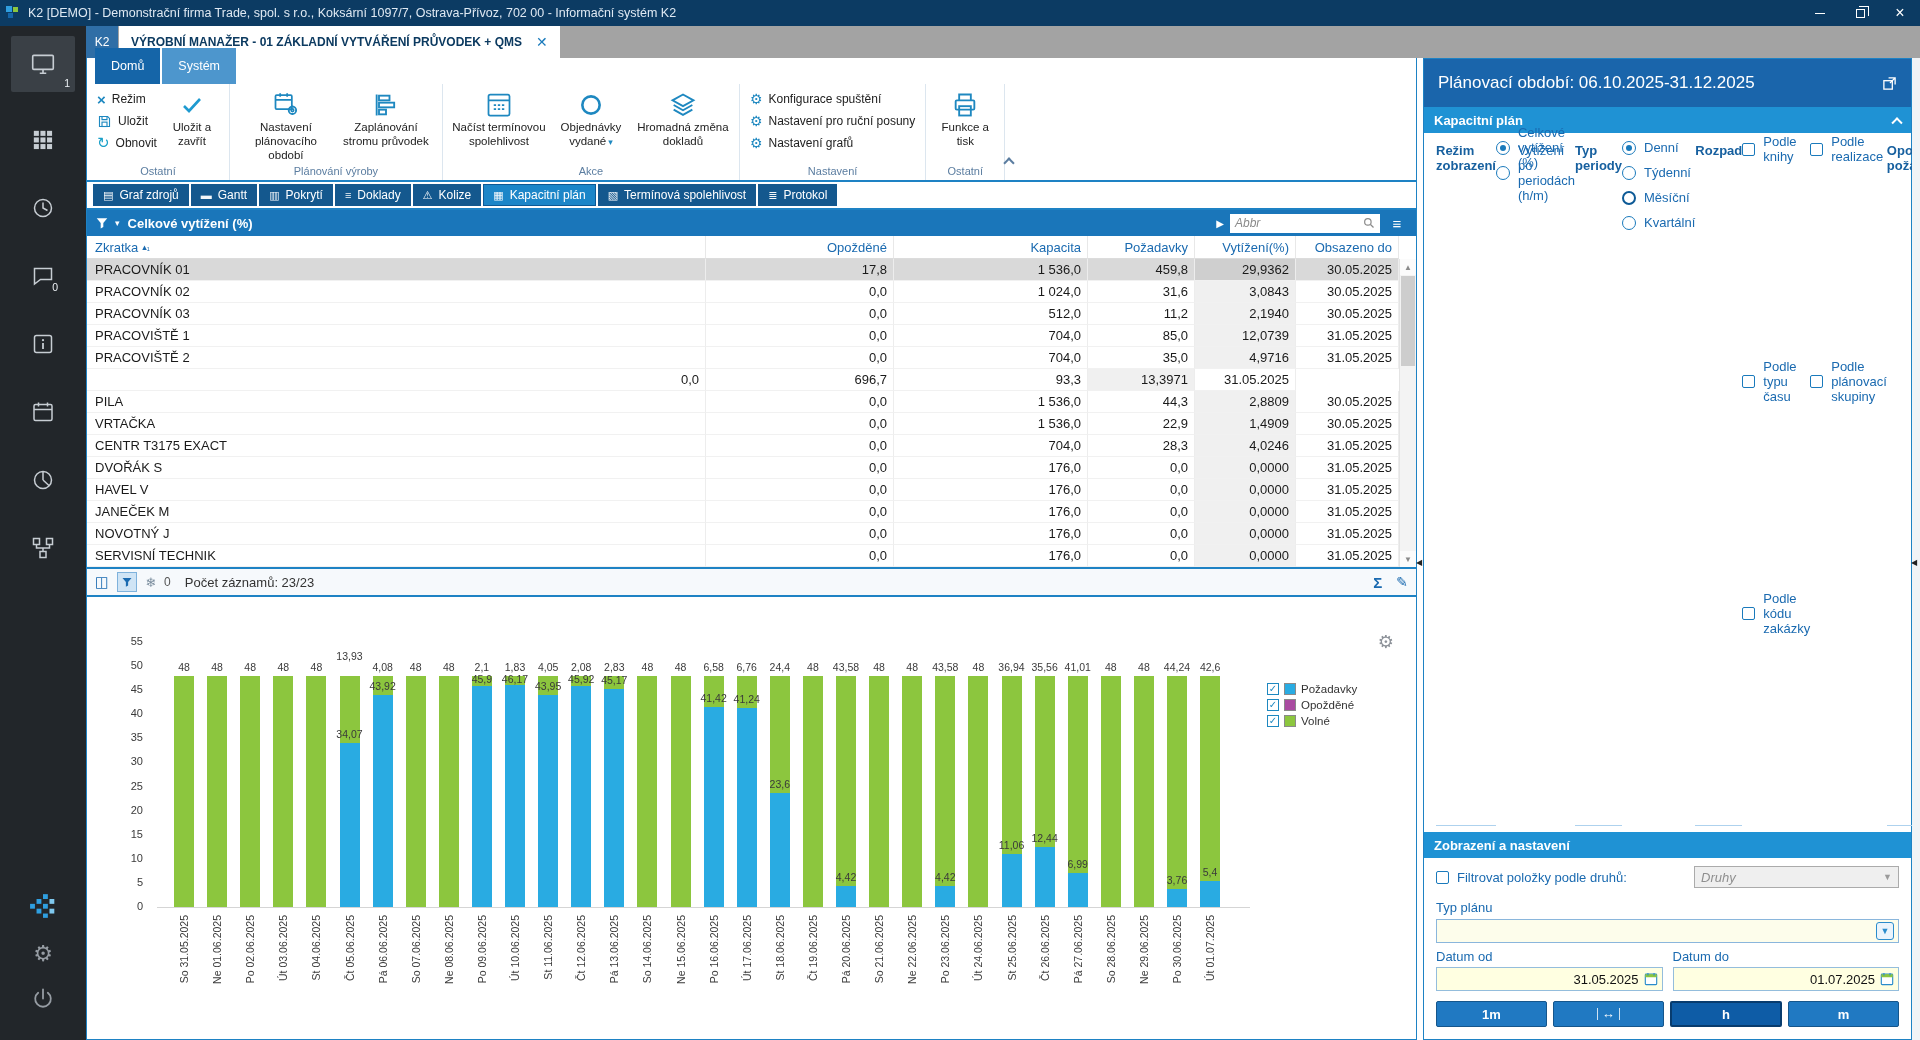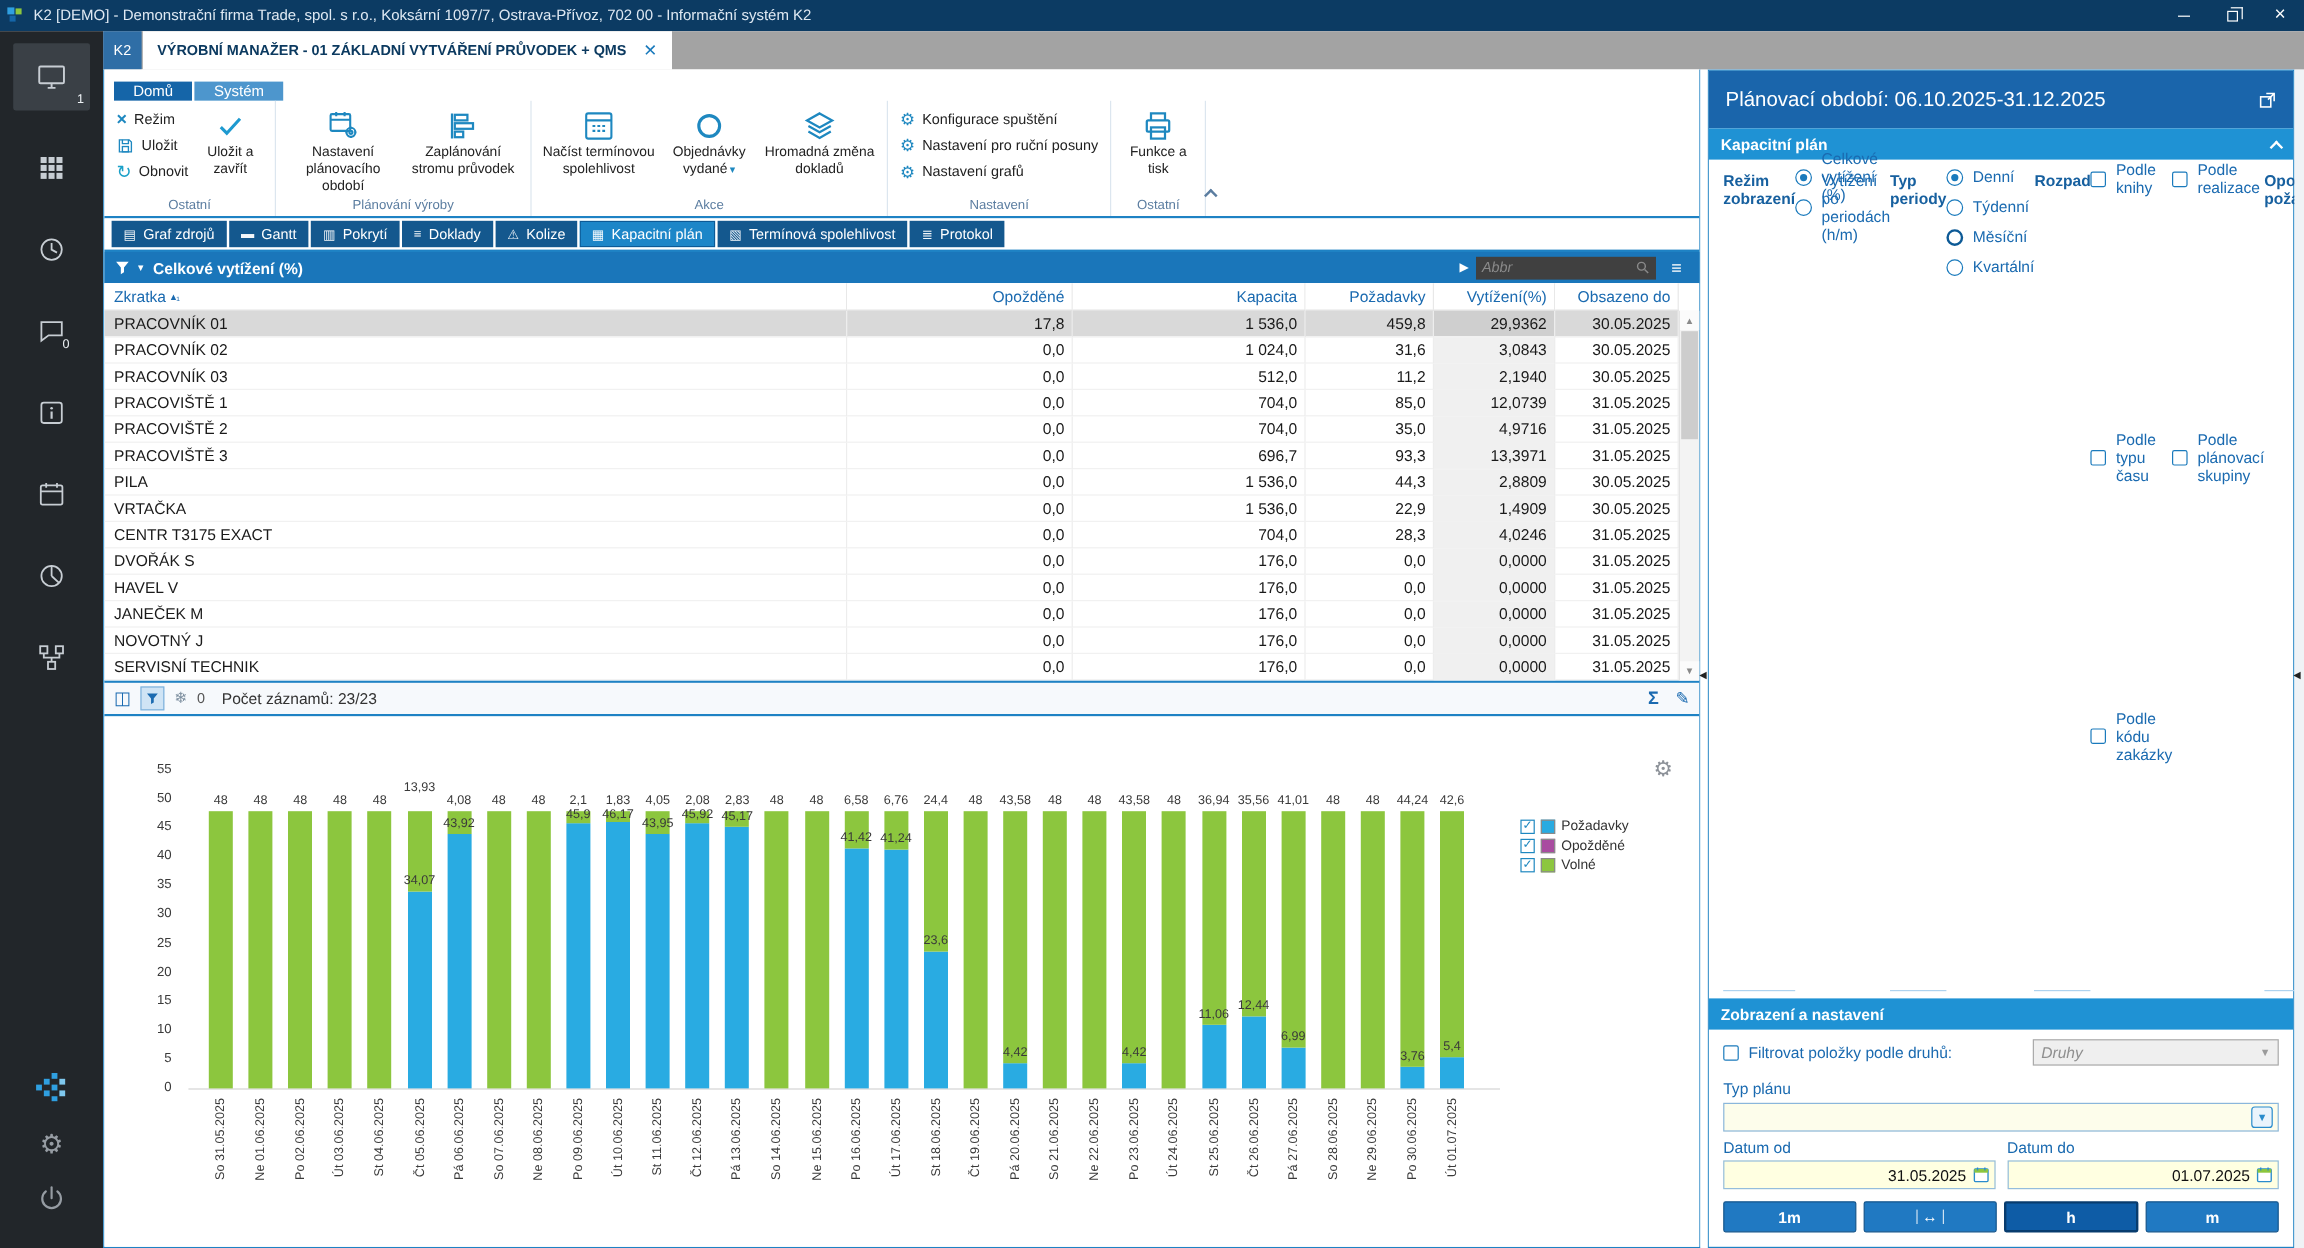--- a/index.html
+++ b/index.html
@@ -31,21 +31,21 @@
   .doctab-row{height:32px;flex:0 0 32px;background:#a3a3a3;display:flex;align-items:stretch}
   .k2tab{width:32px;background:#2f6ea6;color:#fff;display:flex;align-items:center;justify-content:center;font-size:12px}
   .doctab{background:#fff;color:#0c3a60;font-weight:bold;font-size:12px;display:flex;align-items:center;padding:0 12px;gap:14px;margin-left:1px;white-space:nowrap}
   .doctab-close{color:#1a7abc;font-weight:normal;font-size:14px}
 
   .content-row{flex:1;display:flex;min-height:0}
   .main-area{width:1331px;flex:0 0 1331px;border:1px solid #1e82c4;border-top:none;display:flex;flex-direction:column;background:#fff}
 
   
   .ribbon-tabs{height:26px;flex:0 0 26px;display:flex;align-items:flex-end;padding-left:8px;gap:2px;background:#fff}
-  .rtab{height:16px;padding:0 16px;display:flex;align-items:center;font-size:12.5px;color:#fff;background:#4d96cd}
+  .rtab{height:36px;padding:0 16px;display:flex;align-items:center;font-size:12.5px;color:#fff;background:#4d96cd}
   .rtab.active{background:#1565a8}
   .ribbon-body{height:98px;flex:0 0 98px;display:flex;border-bottom:2px solid #1e82c4;background:#fff}
   .rgroup{display:flex;flex-direction:column;border-right:1px solid #dce6ef;padding:2px 6px 0}
   .rgroup-items{flex:1;display:flex;align-items:flex-start}
   .rgroup-label{height:17px;font-size:11px;color:#5b7da0;text-align:center;line-height:17px;white-space:nowrap}
   .rsmall-col{display:flex;flex-direction:column;padding-top:2px}
   .rsmall{display:flex;align-items:center;gap:6px;height:22px;font-size:12px;color:#222;padding:0 4px;white-space:nowrap}
   .rlarge{width:100px;display:flex;flex-direction:column;align-items:center;text-align:center;font-size:11.5px;color:#222;padding-top:3px;line-height:1.2}
   .rlarge .ico{height:32px;display:flex;align-items:center;justify-content:center}
   .ico{display:inline-flex;align-items:center;justify-content:center}
@@ -61,21 +61,21 @@
   .vtab{height:22px;display:flex;align-items:center;gap:6px;padding:0 10px;background:#14588e;color:#fff;font-size:12px;white-space:nowrap}
   .vtab.active{background:#1c86c8;box-shadow:inset 0 0 0 1px #0d5a96}
   .vicon{font-size:11px;opacity:.95}
 
   
   .grid-head{height:26px;flex:0 0 26px;background:#1a76ba;display:flex;align-items:center;color:#fff;padding:0 8px;gap:6px}
   .gh-caret{font-size:9px}
   .gh-title{font-weight:bold;font-size:13px;margin-left:2px}
   .gh-spacer{flex:1}
   .gh-play{font-size:10px}
-  .gh-search{width:150px;height:19px;background:#404040;display:flex;align-items:center;padding:0 5px;gap:4px;color:#333}
+  .gh-search{width:150px;height:19px;background:#ffffff;display:flex;align-items:center;padding:0 5px;gap:4px;color:#333}
   .gh-search .ph{flex:1;font-size:12px;color:#8a8a8a;font-style:italic}
   .gh-menu{width:22px;text-align:center;font-size:15px}
 
   
   .table-wrap{flex:0 0 331px;position:relative;display:flex;flex-direction:column;background:#fff}
   .tgrid{display:grid;grid-template-columns:minmax(0,1fr) 188px 194px 107px 101px 103px}
   .thead{height:23px;flex:0 0 23px;margin-right:17px}
   .th{font-size:13px;color:#1a6ab0;display:flex;align-items:center;justify-content:flex-end;padding:0 6px;border-right:1px solid #e8e8e8;border-bottom:1px solid #dcdcdc;background:#fff;white-space:nowrap}
   .th.first{justify-content:flex-start;padding-left:8px;gap:4px}
   .sortg{font-size:9px;color:#1a6ab0}
@@ -549,21 +549,20 @@
                 </div>
                 <div class="trow tgrid">
                   <div class="td first">PRACOVIŠTĚ 2</div>
                   <div class="td">0,0</div>
                   <div class="td">704,0</div>
                   <div class="td">35,0</div>
                   <div class="td vyt">4,9716</div>
                   <div class="td">31.05.2025</div>
                 </div>
                 <div class="trow tgrid">
-                  <div class="td first">PRACOVIŠTĚ 3</div>
                   <div class="td">0,0</div>
                   <div class="td">696,7</div>
                   <div class="td">93,3</div>
                   <div class="td vyt">13,3971</div>
                   <div class="td">31.05.2025</div>
                 </div>
                 <div class="trow tgrid">
                   <div class="td first">PILA</div>
                   <div class="td">0,0</div>
                   <div class="td">1 536,0</div>

